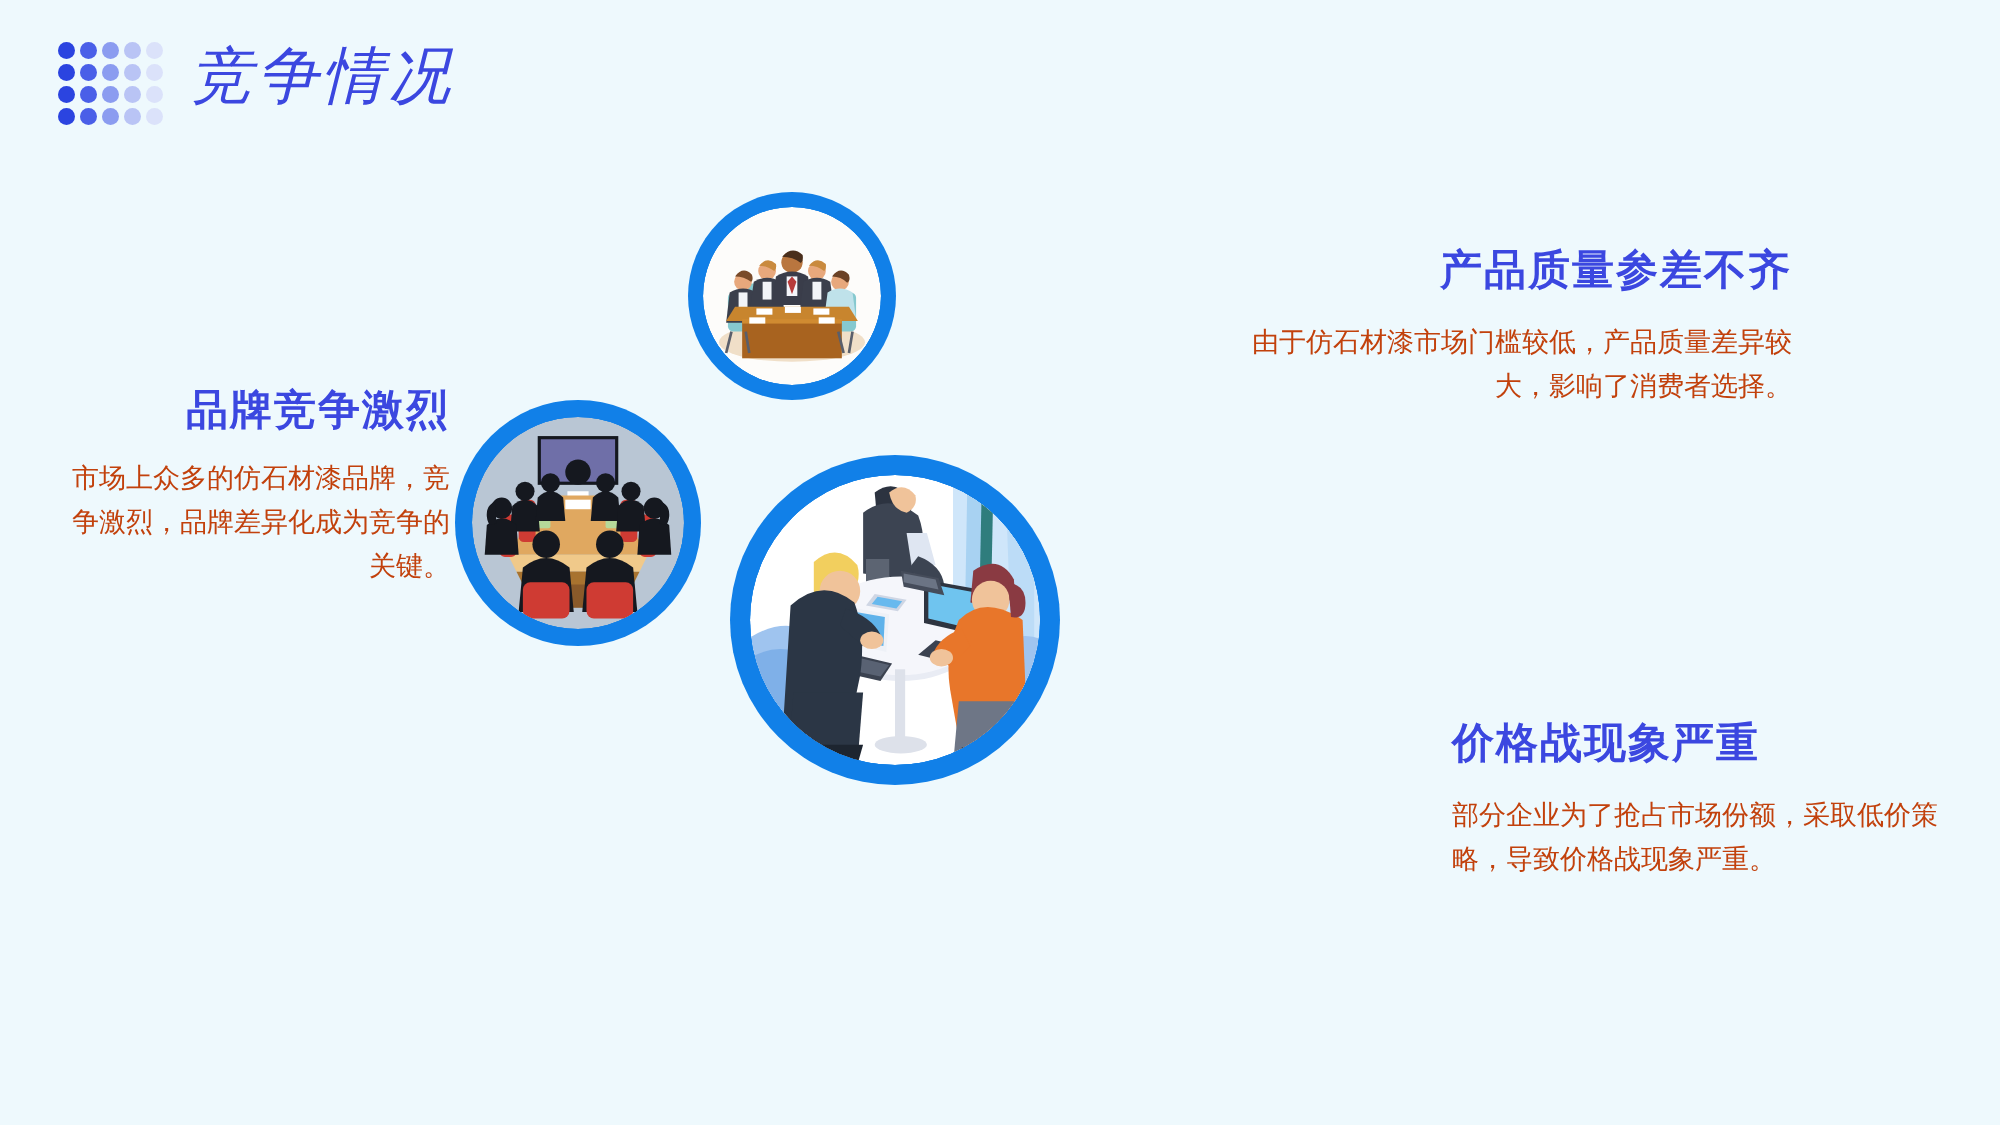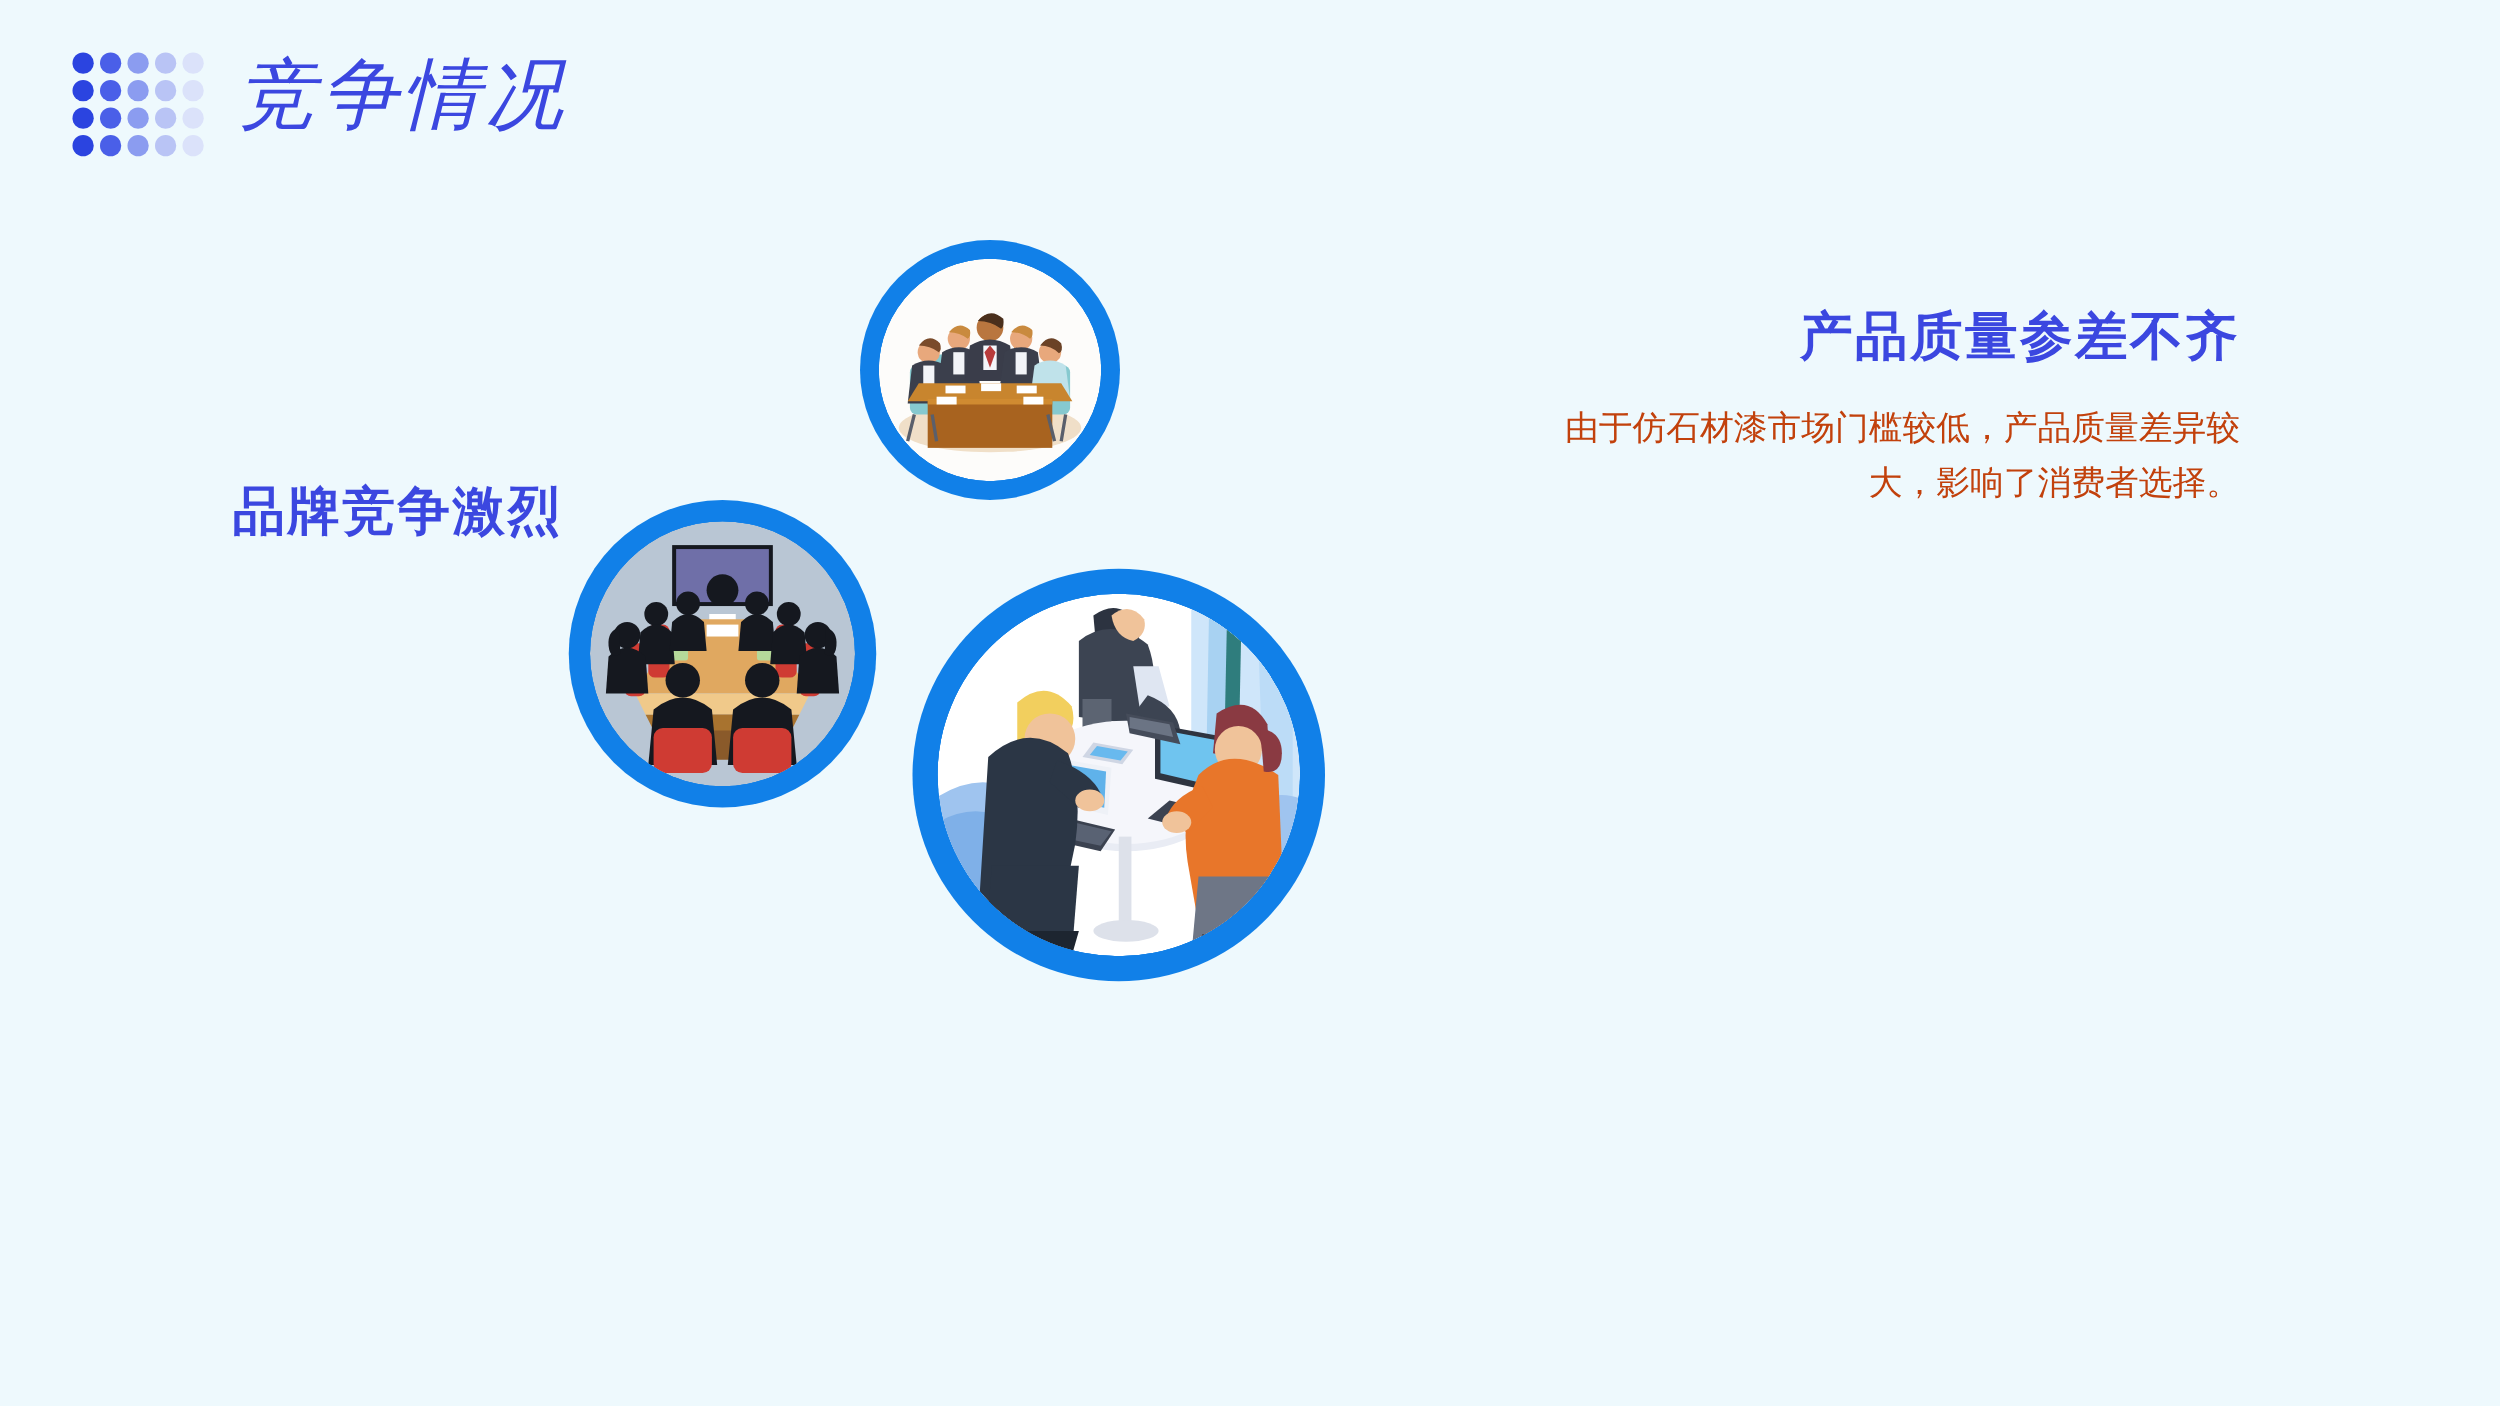--- a/index.html
+++ b/index.html
@@ -280,21 +280,26 @@
           <path d="M144 156h48l2 44h-54z" fill="#6e7686"></path>
           <path d="M146 188h40l2 12h-44z" fill="#1d2530"></path>
           <path d="M178 74q12 2 12 14t-10 10" fill="#8a3a42"></path>
         </g>
       </svg>
     </div>
   </div>
 
   <div class="block blk-left">
     <div class="blk-head">品牌竞争激烈</div>
+    <div class="blk-body">市场上众多的仿石材漆品牌，竞争激烈，品牌差异化成为竞争的关键。</div>
   </div>
 
   <div class="block blk-tr">
     <div class="blk-head">产品质量参差不齐</div>
     <div class="blk-body">由于仿石材漆市场门槛较低，产品质量差异较大，影响了消费者选择。</div>
   </div>
 
+  <div class="block blk-br">
+    <div class="blk-head">价格战现象严重</div>
+    <div class="blk-body">部分企业为了抢占市场份额，采取低价策略，导致价格战现象严重。</div>
+  </div>
 
 </div>
 
 </body></html>

